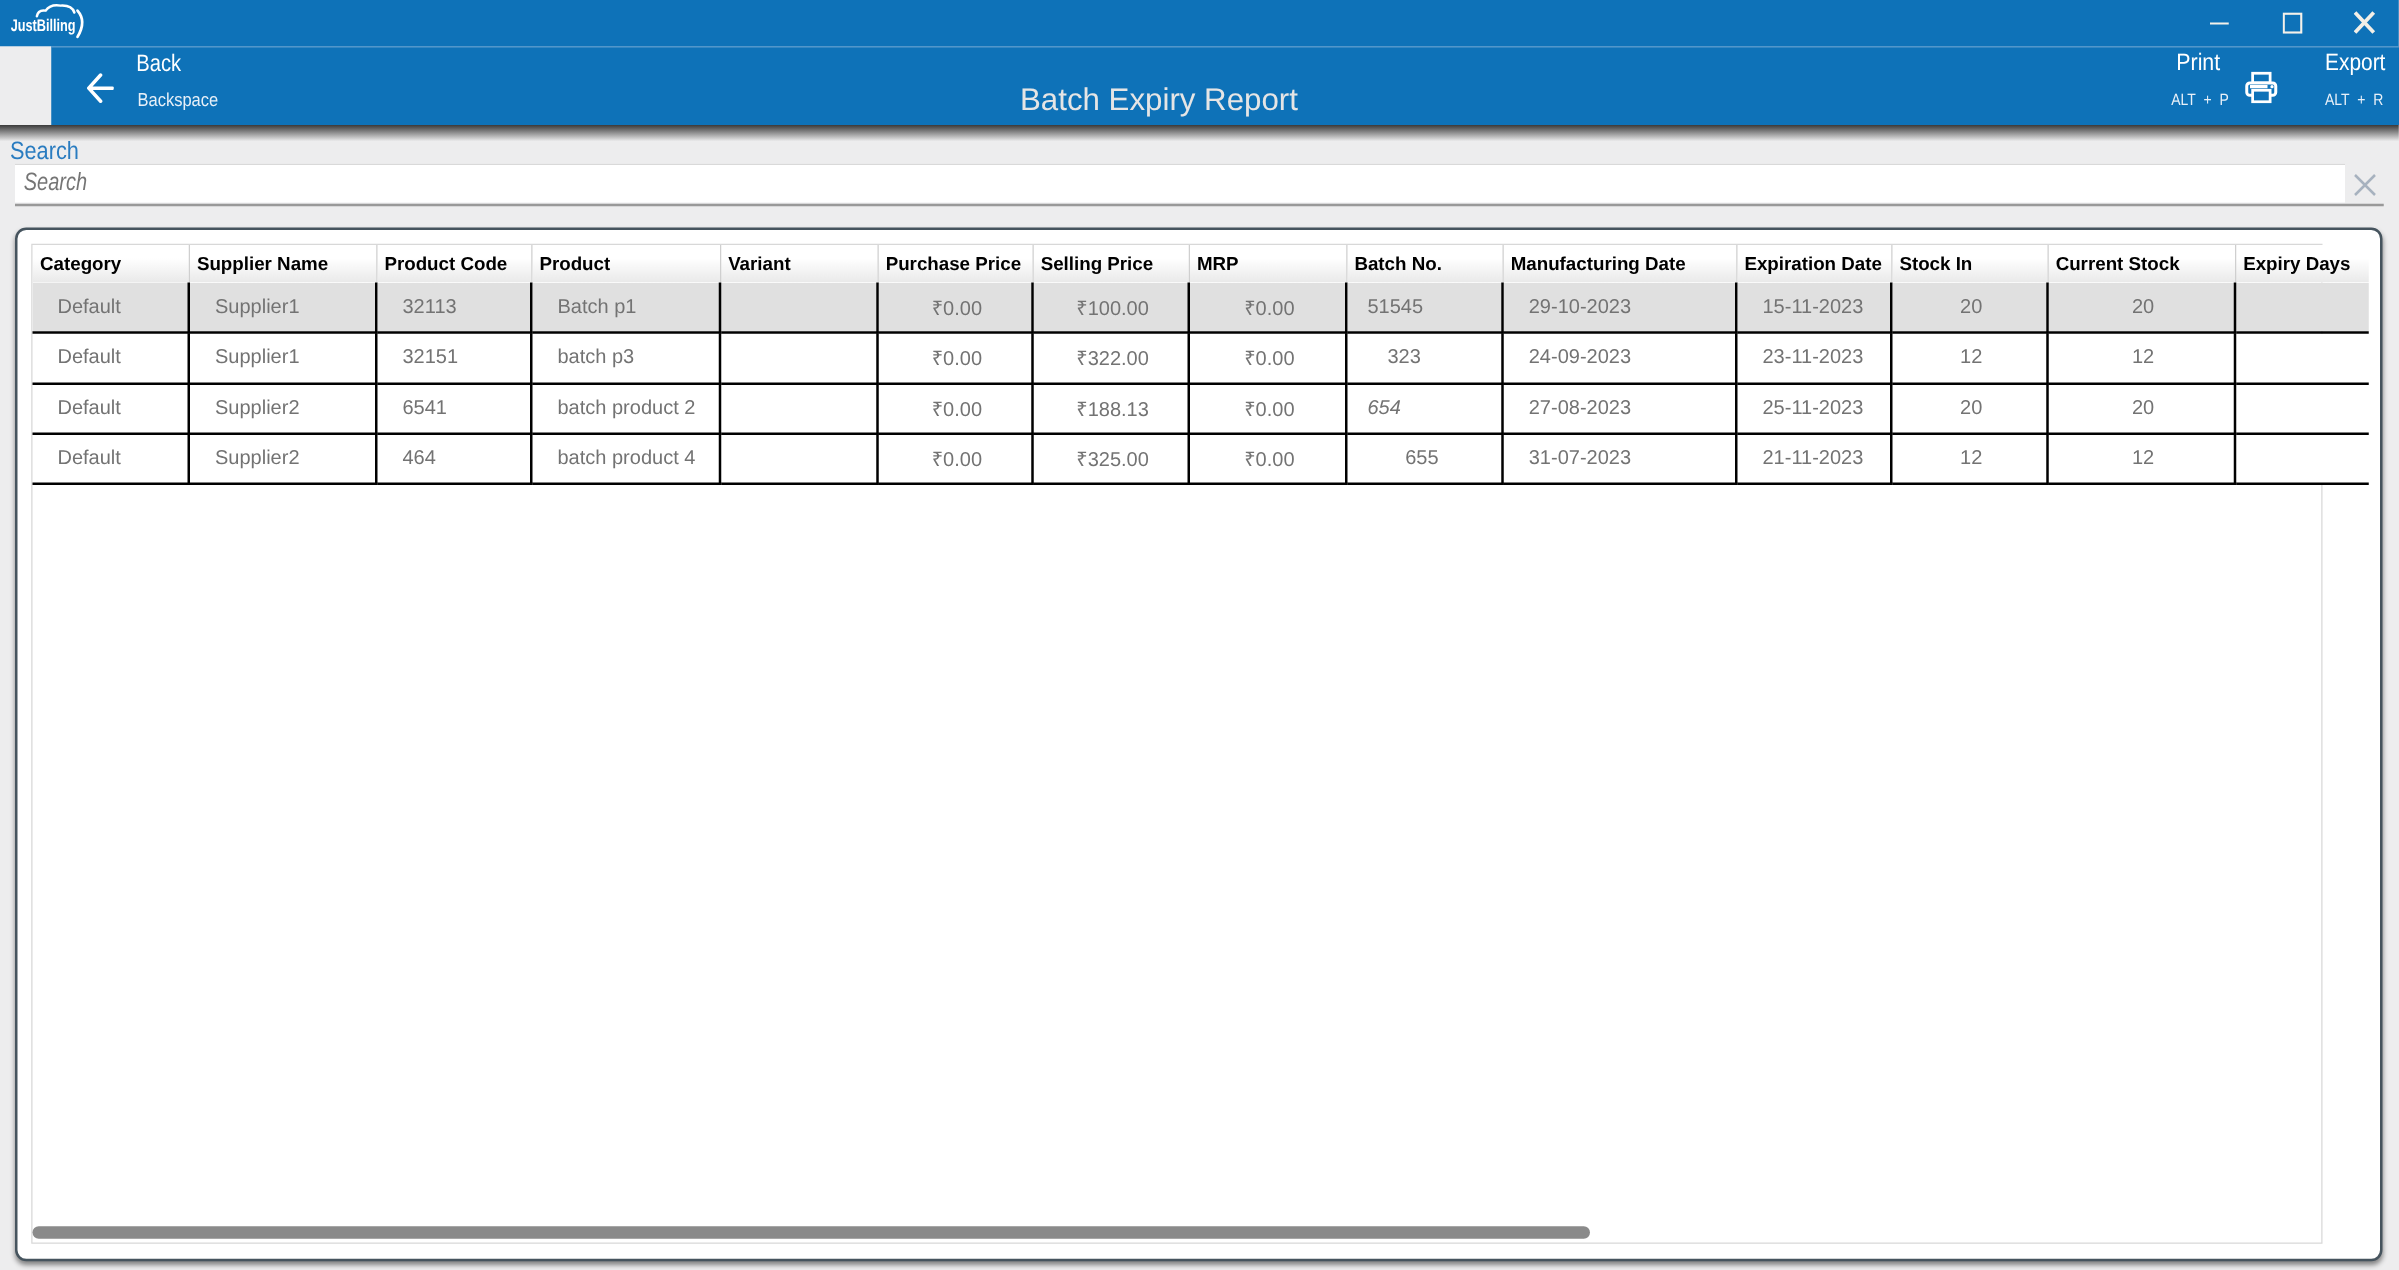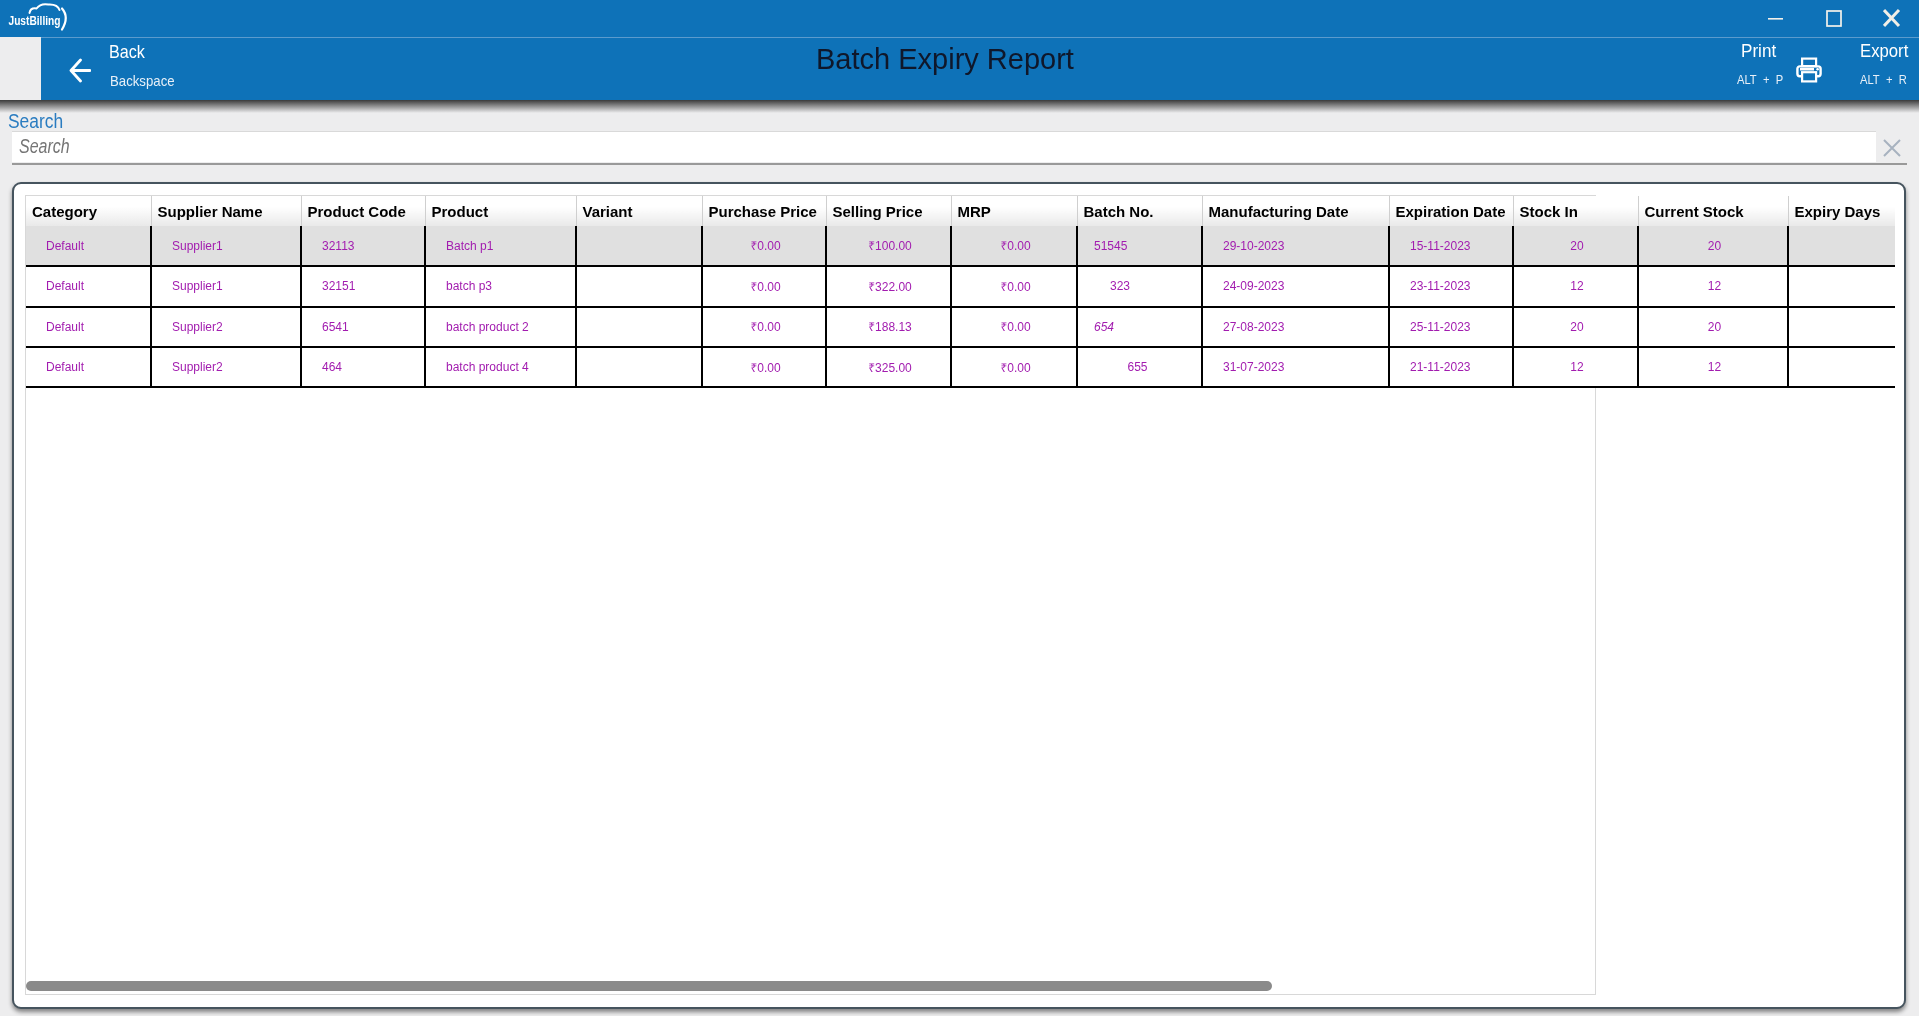--- a/index.html
+++ b/index.html
@@ -25,28 +25,28 @@
   #searchlabel { position:absolute; left:8px; top:109.5px; font-size:20px; color:#2a7cc0; transform:scaleX(.87); transform-origin:0 0; }
   #searchline  { position:absolute; left:12px; top:163px; width:1895px; height:1.5px; background:#999999; }
   #searchbox   { position:absolute; left:12px; top:131px; width:1864px; height:31px; background:#fff;
                  border-top:1px solid #d9d9d9; }
   #searchph    { position:absolute; left:19px; top:135px; font-size:20px; font-style:italic; color:#757575; transform:scaleX(.8); transform-origin:0 0; }
 
   
   #panel { position:absolute; left:12px; top:182px; width:1894px; height:827px; background:#fff;
            border:2px solid #46545e; border-radius:9px;
            box-shadow:0 3px 4px rgba(0,0,0,0.45); }
-  #viewport { position:absolute; left:11px; top:11px; width:1571px; height:800px;
+  #viewport { position:absolute; left:11px; top:11px; width:1833px; height:800px;
               border:1px solid #d8d8d8; }
 
   table { border-collapse:collapse; table-layout:fixed; width:1869px; position:absolute; left:0px; top:0px; }
   th { height:30px; font-size:15px; font-weight:bold; color:#000; text-align:left; padding:0 0 0 6px;
        background:linear-gradient(#ffffff 35%, #e9e9e9 100%); border-right:1px solid #cfcfcf;
        overflow:hidden; white-space:nowrap; }
-  td { height:40.3px; font-size:12px; color:#a21caf; padding:0 20px; border-right:2px solid #000;
+  td { height:40.3px; font-size:16px; color:#737373; padding:0 20px; border-right:2px solid #000;
        border-bottom:2px solid #000; overflow:hidden; white-space:nowrap; background:#fff; }
   td:first-child { border-left:none; }
   tr.sel td { background:#e0e0e0; }
   td:last-child { border-right:none; }
   td.r { text-align:center;padding-left:23px; }
 
   #hscroll { position:absolute; left:12px; top:797px; width:1246px; height:10px;
              border-radius:5px; background:#8a8a8a; }
 </style>
 </head>
@@ -71,21 +71,21 @@
   </div>
 
   <div id="navbar">
 
     <svg class="abs" style="left:28px; top:20px;" width="22" height="25" viewBox="0 0 22 25">
       <path d="M 21 12.5 L 2.5 12.5 M 11.5 2 L 2 12.5 L 11.5 23" fill="none" stroke="#fff" stroke-width="2.8" stroke-linecap="round" stroke-linejoin="round"></path>
     </svg>
     <div class="abs navlabel" style="left:68px; top:3px; font-size:19px; transform:scaleX(.85); transform-origin:0 0;">Back</div>
     <div class="abs navsub" style="left:69px; top:34px; font-size:15px; transform:scaleX(.88); transform-origin:0 0;">Backspace</div>
 
-    <div class="abs" style="left:775px; top:5px; font-size:29px; color:#0f172a;">Batch Expiry Report</div>
+    <div class="abs" style="left:775px; top:28px; font-size:25px; color:#e5e5e5;">Batch Expiry Report</div>
 
     <div class="abs navlabel" style="left:1700px; top:2px; font-size:19px; transform:scaleX(.9); transform-origin:0 0;">Print</div>
     <div class="abs navsub" style="left:1696px; top:34px; transform:scaleX(.86); transform-origin:0 0;">ALT&nbsp;&nbsp;+&nbsp;&nbsp;P</div>
 
     <svg class="abs" style="left:1754px; top:18px;" width="28" height="27" viewBox="0 0 28 27">
       <rect x="2.4" y="10.4" width="23.2" height="9.8" rx="2.4" fill="none" stroke="#fff" stroke-width="2.4"></rect>
       <rect x="7.1" y="2.6" width="14" height="7.5" fill="#0e72b8" stroke="#fff" stroke-width="2.2"></rect>
       <rect x="7.1" y="16.2" width="14" height="9.2" fill="#0e72b8" stroke="#fff" stroke-width="2.2"></rect>
       <path d="M 5 13.2 L 19 13.2" stroke="#fff" stroke-width="2.6"></path>
       <circle cx="22.6" cy="13.3" r="1.3" fill="#fff"></circle>

